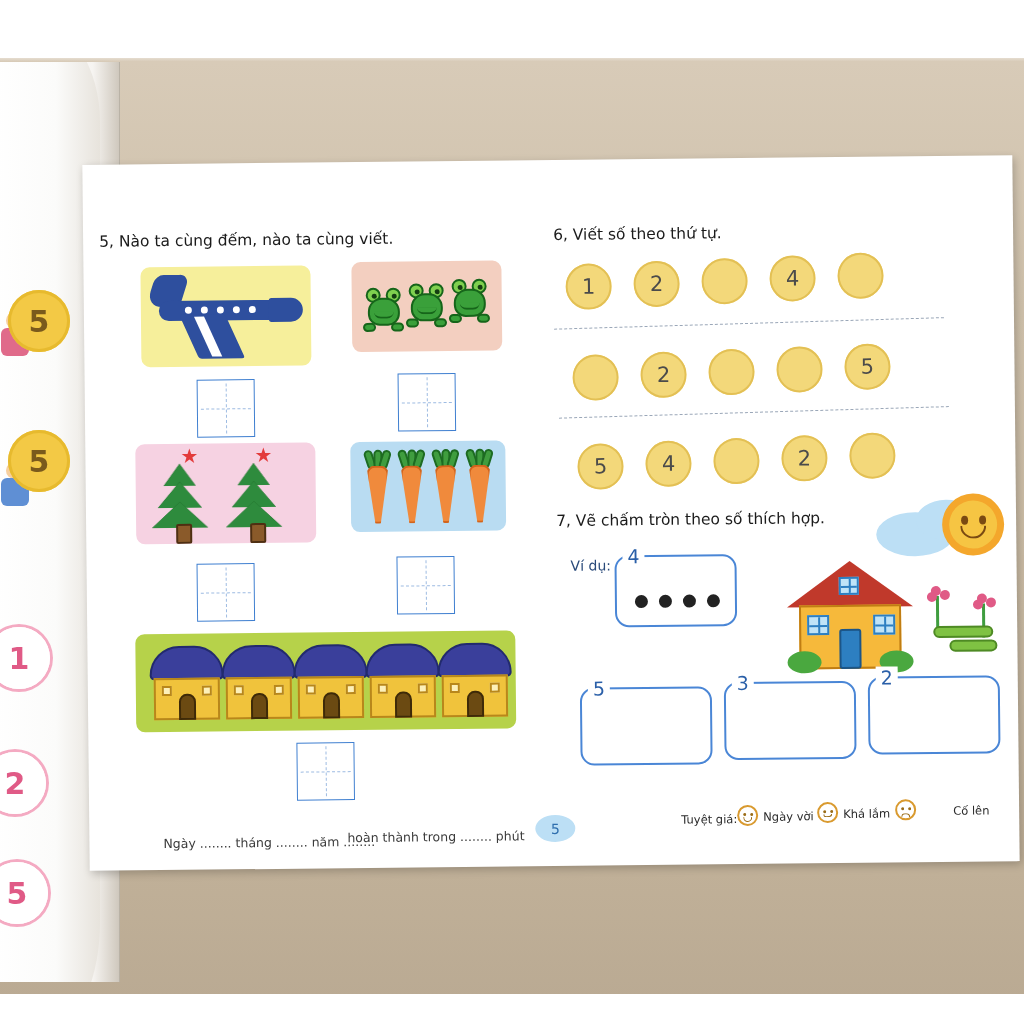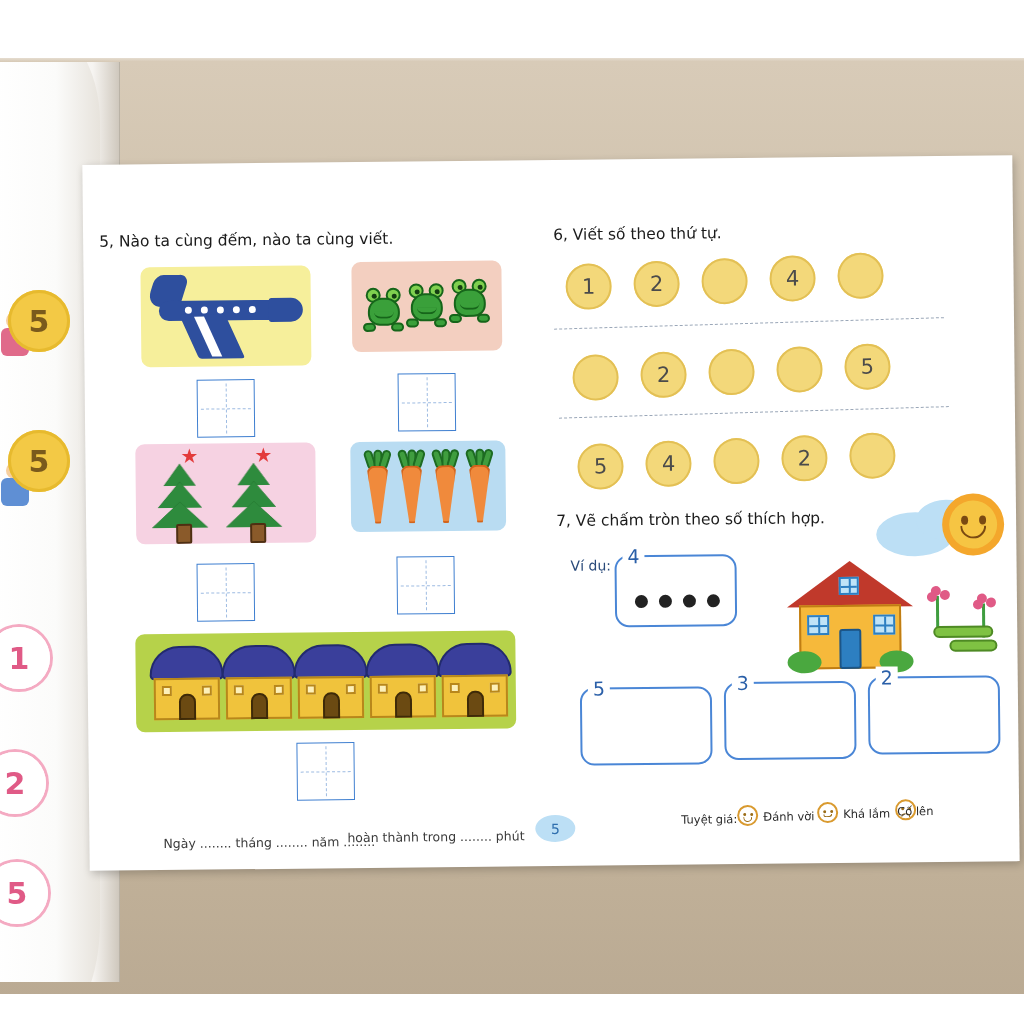--- a/index.html
+++ b/index.html
@@ -481,29 +481,29 @@
       <div class="page-badge" style="left:446px;top:655px;">
         <span>5</span>
       </div>
 
       <div class="eval-label" style="left:592px;top:654px;">Tuyệt giá:</div>
       <div class="emoji-face" style="left:648px;top:647px;">
         <div class="e" style="left:4px;"></div>
           <div class="e" style="left:11px;"></div>
           <div class="m"></div>
       </div>
-      <div class="eval-label" style="left:674px;top:652px;">Đánh vời</div>
+      <div class="eval-label" style="left:674px;top:652px;">Ngày vời</div>
       <div class="emoji-face" style="left:728px;top:645px;">
         <div class="e" style="left:4px;"></div>
           <div class="e" style="left:11px;"></div>
           <div class="m" style="height:3px;"></div>
       </div>
       <div class="eval-label" style="left:754px;top:650px;">Khá lắm</div>
       <div class="emoji-face" style="left:806px;top:643px;">
         <div class="e" style="left:4px;"></div>
           <div class="e" style="left:11px;"></div>
         <div class="m" style="border-bottom:none;border-top:1.6px solid #9a6c17;border-radius:9px 9px 0 0;top:12px;height:4px;"></div>
       </div>
-      <div class="eval-label" style="left:808px;top:648px;">Cố lên</div>
+      <div class="eval-label" style="left:864px;top:648px;">Cố lên</div>
 
     </div>
   </div>
 </div>
 
 </body></html>

